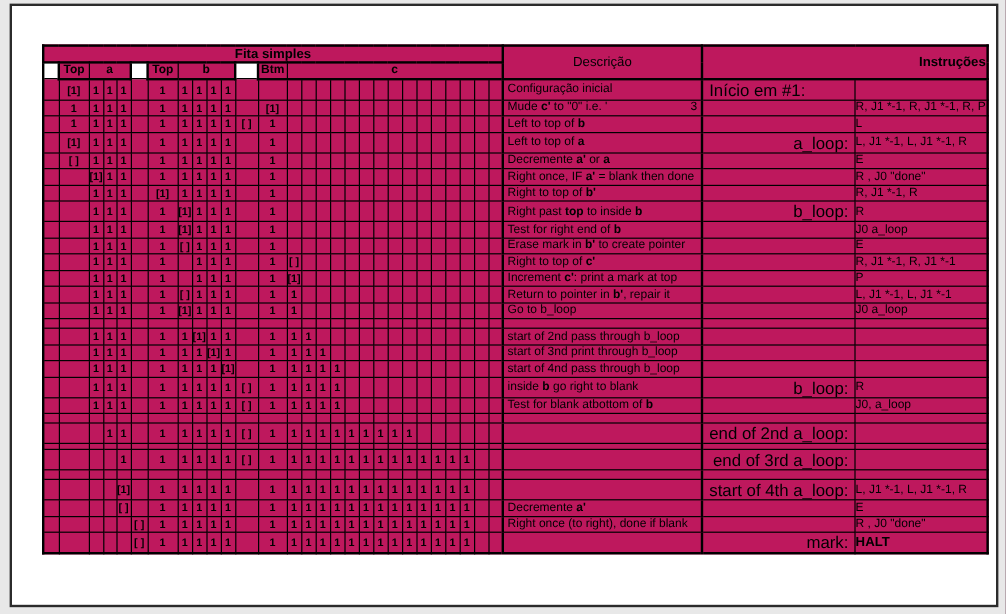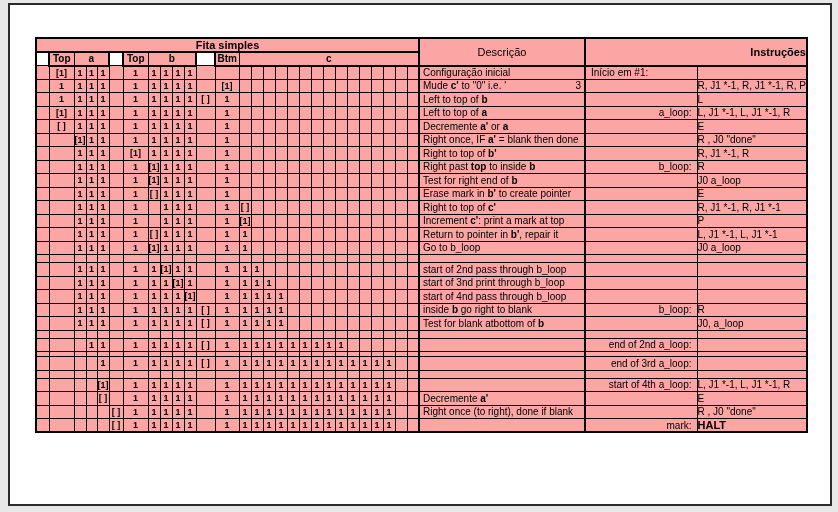--- a/index.html
+++ b/index.html
@@ -1,37 +1,37 @@
 <!DOCTYPE html>
 <html><head>
 <meta charset="utf-8">
 <style>
   html,body{margin:0;padding:0;background:#9a9a9a;}
   .screen{position:relative;width:838px;height:512px;background:#e8e8e8;overflow:hidden;
           font-family:"Liberation Sans",sans-serif;}
   .sheet{position:absolute;left:8px;top:3px;width:820px;height:499px;background:#ffffff;
          border:2px solid #2b2b2b;}
   table.trace{position:absolute;left:25px;top:32px;border-collapse:collapse;table-layout:fixed;
-              border:2px solid #000;background:#fca5a5;}
+              border:2px solid #000;background:#be185d;}
   table.trace tr{height:13.5px;}
   tr.hrow1{height:13px;} tr.hrow2{height:14px;}
   td{padding:0;vertical-align:middle;}
   .title{border:2px solid #000;text-align:center;font-weight:bold;font-size:11px;}
   .dhead{border:2px solid #000;text-align:center;font-weight:normal;font-size:11px;}
   .ihead{border:2px solid #000;text-align:right;font-weight:bold;font-size:11px;}
   .hb{border-top:2px solid #000;border-bottom:2px solid #000;border-left:1px solid #000;
       border-right:2px solid #000;text-align:center;font-weight:bold;font-size:10px;}
   .hb-l{border-left:2px solid #000;border-right:1px solid #000;}
   .g{border:none;background:#fff;}
   .t{border:1px solid #000;text-align:center;font-weight:bold;font-size:9px;
      white-space:nowrap;overflow:visible;}
   .d{border:1px solid #000;border-left:2px solid #000;font-size:10px;text-align:left;
      padding:0 3px;white-space:nowrap;overflow:hidden;}
   .d b{font-weight:bold;}
-  .l{border:1px solid #000;border-left:2px solid #000;font-size:10px;text-align:right;
+  .l{border:1px solid #000;border-left:2px solid #000;font-size:14px;text-align:right;
      padding:0 5px;white-space:nowrap;overflow:hidden;}
   .l.ll{text-align:left;}
   .i{border:1px solid #000;font-size:10px;white-space:nowrap;overflow:hidden;}
   .i.halt{font-weight:bold;font-size:11px;margin-top:12px;}
   .fr{float:right;}
   tr.sp td{font-size:1px;}
 </style>
 </head>
 <body>
 

